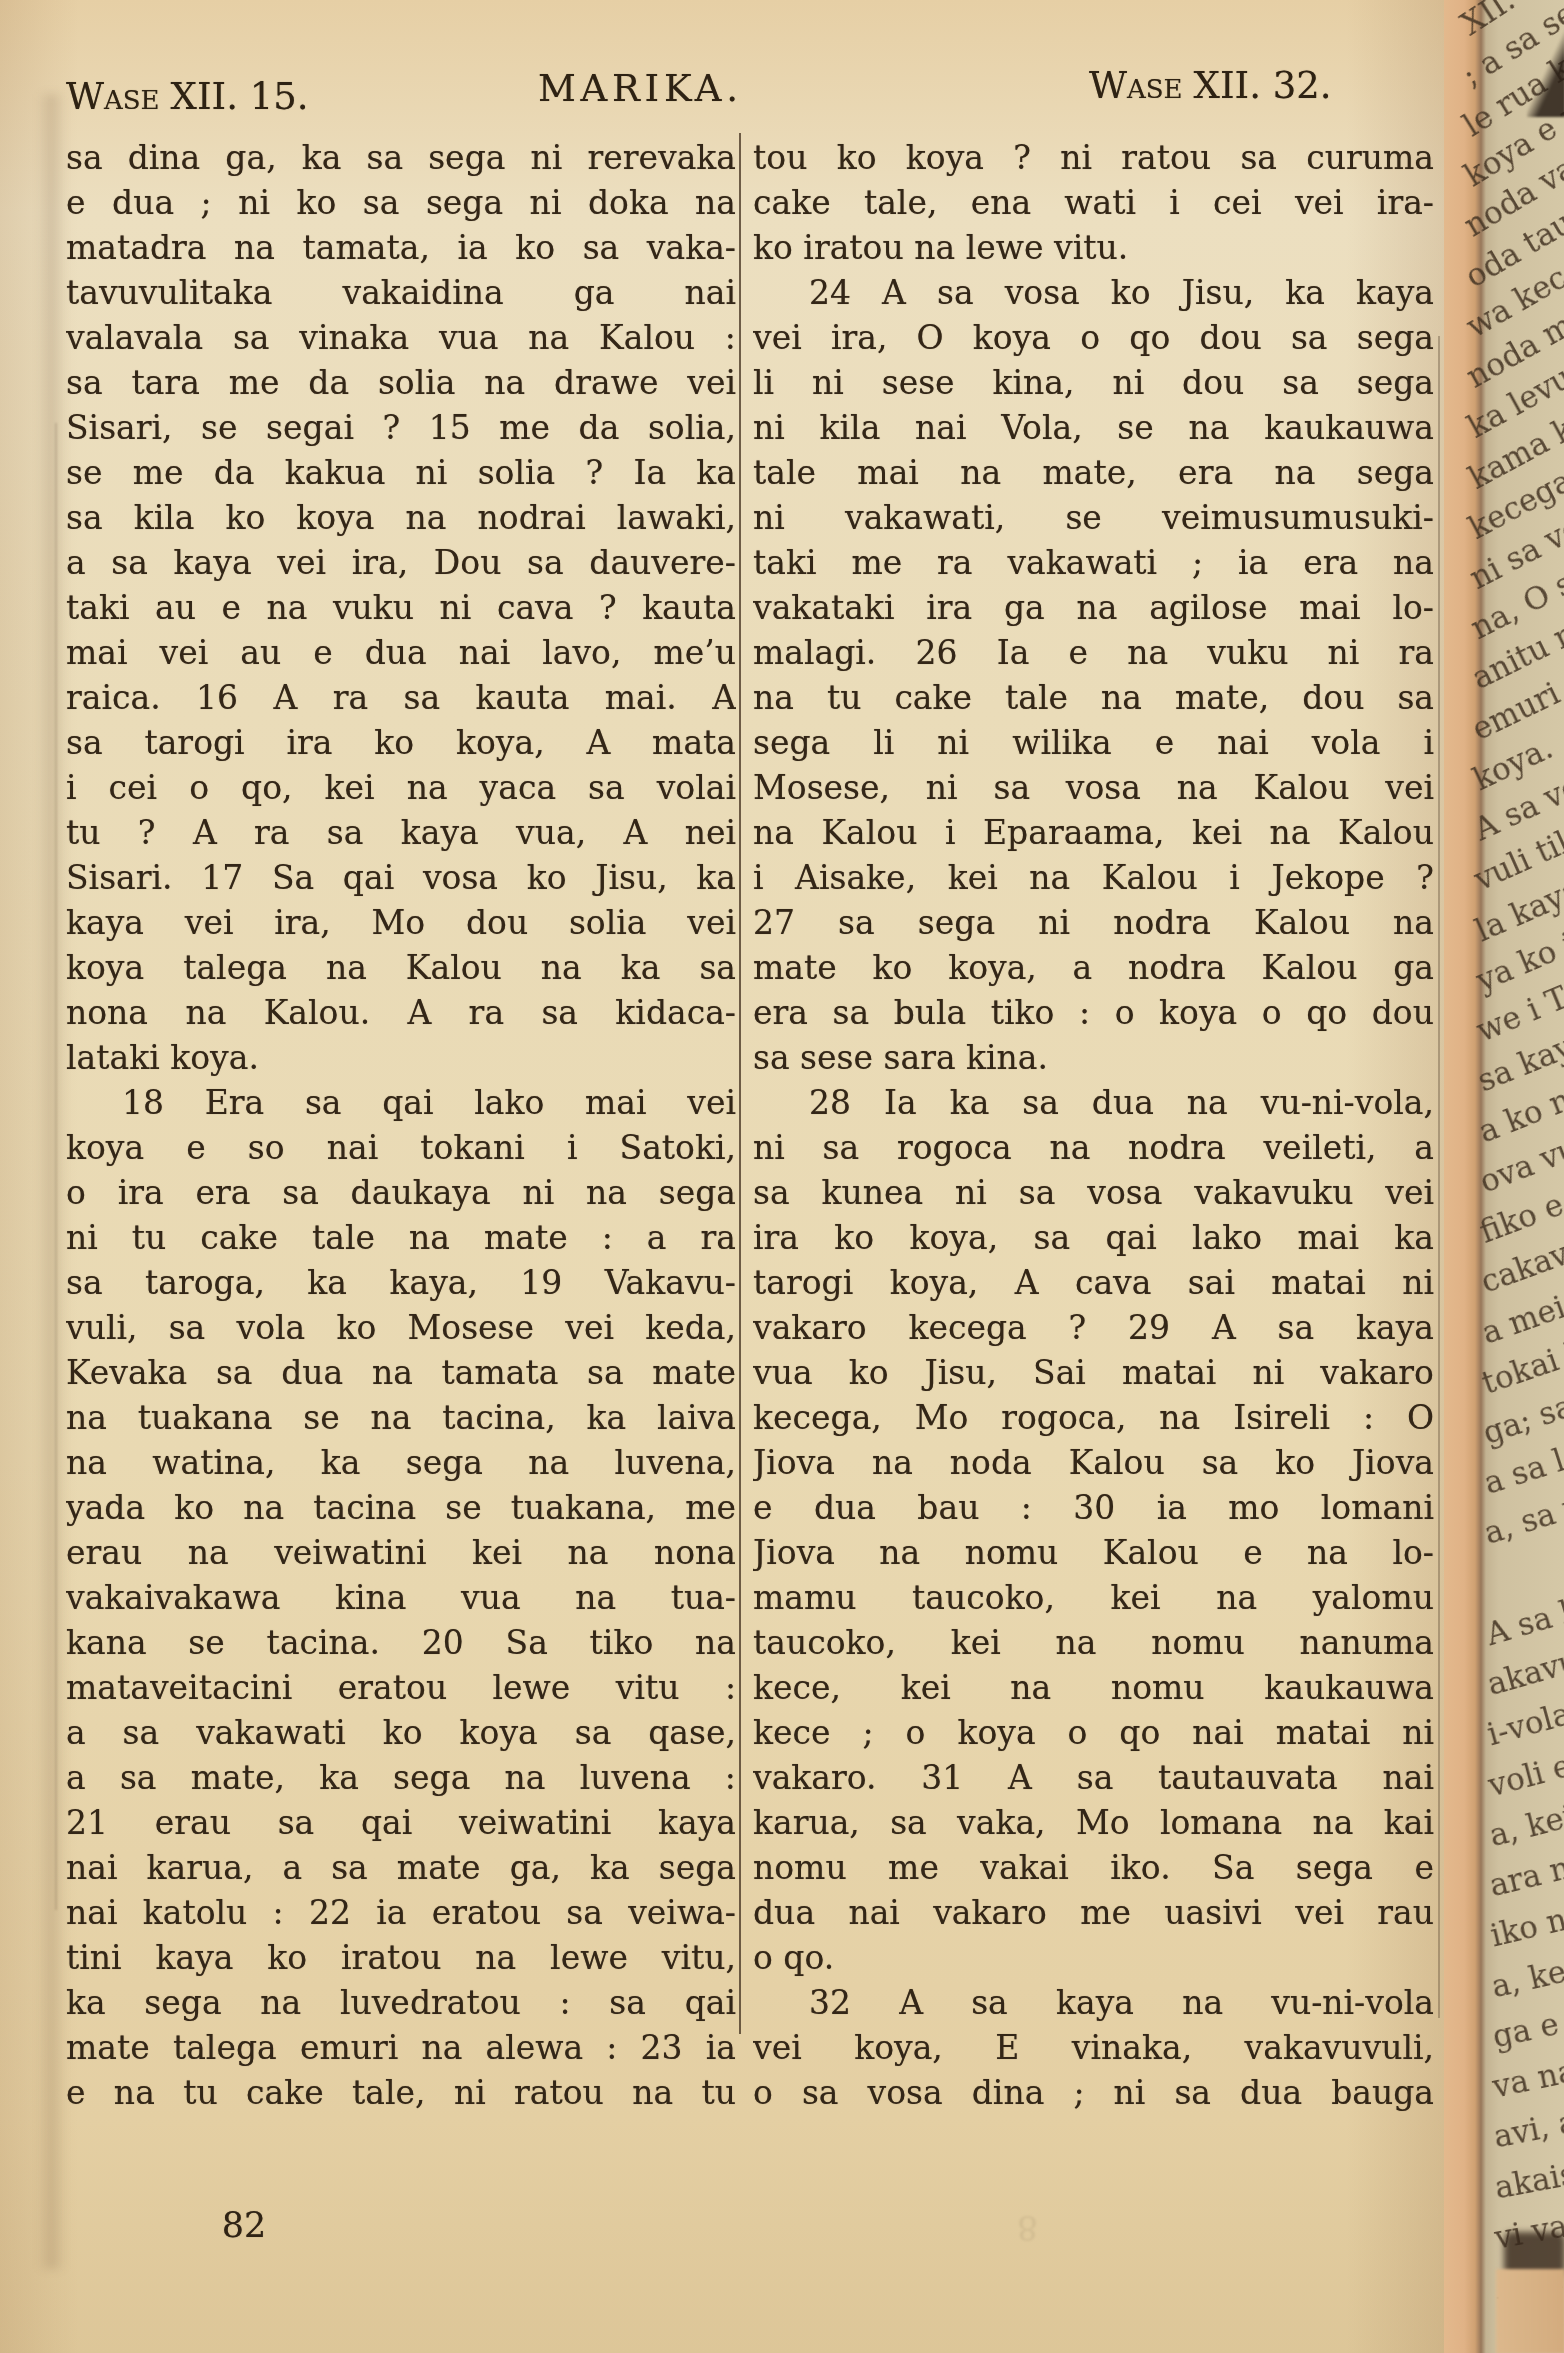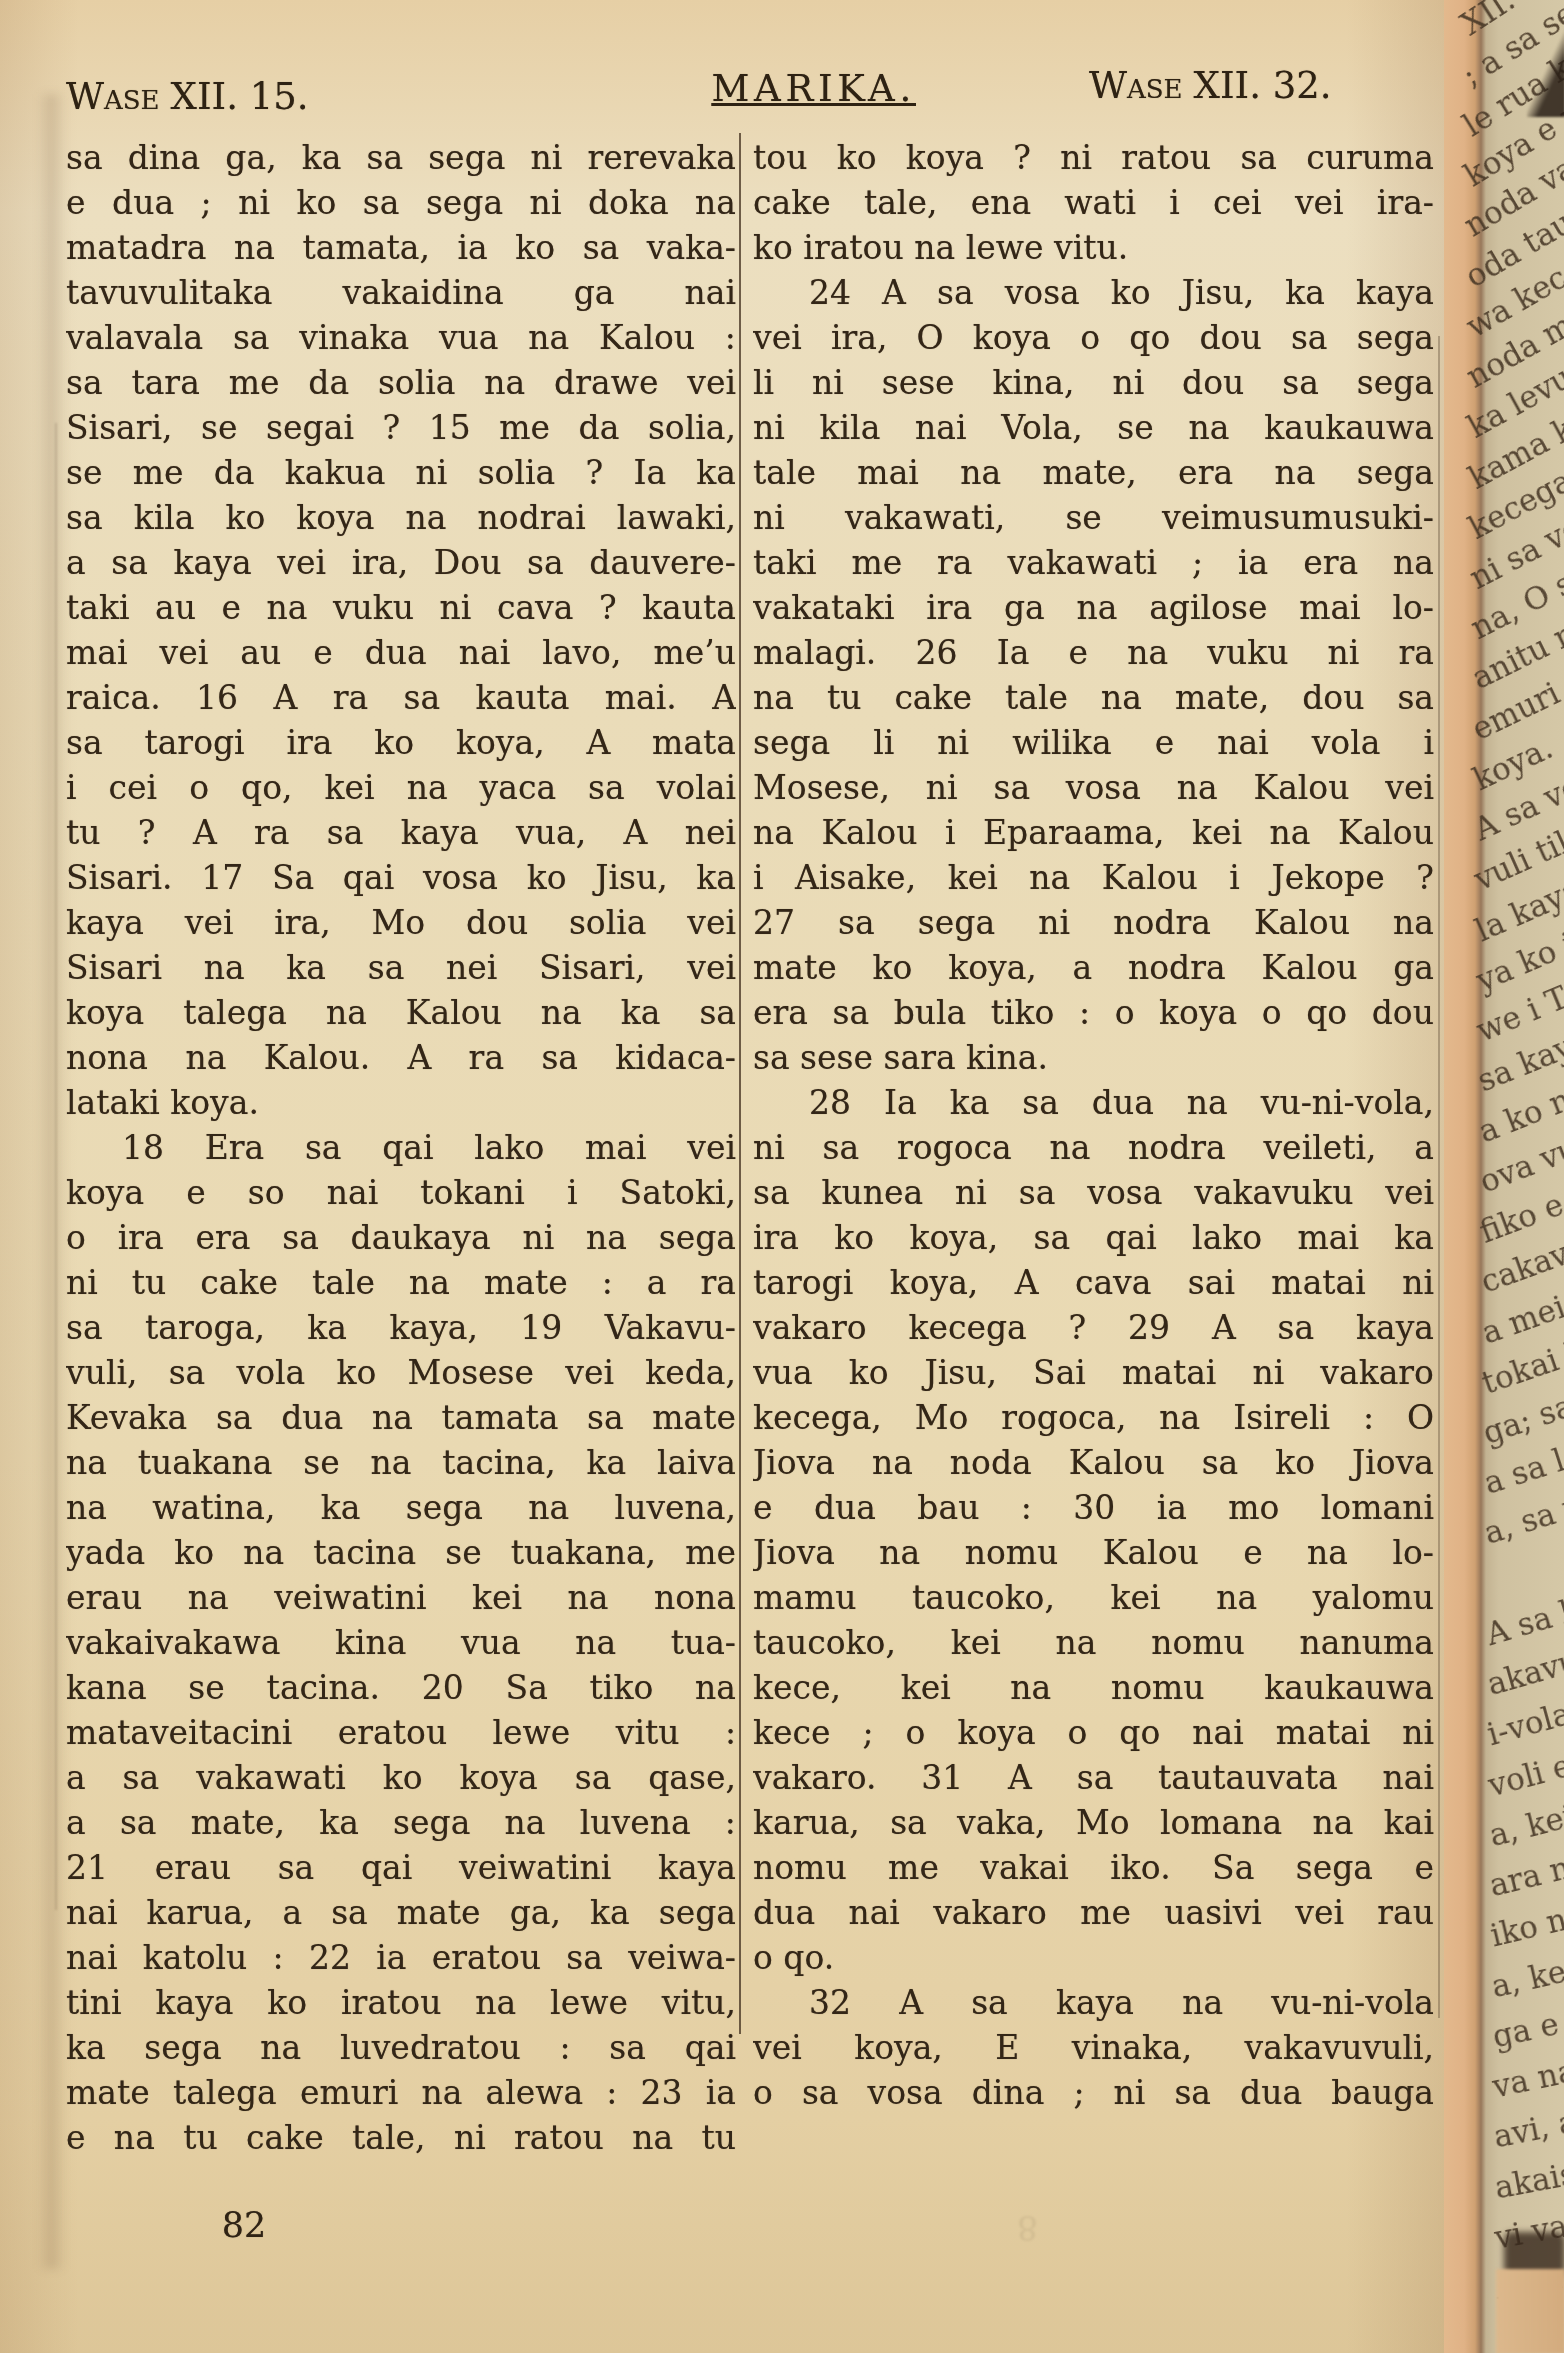--- a/index.html
+++ b/index.html
@@ -20,21 +20,21 @@
     background:linear-gradient(90deg, rgba(90,60,35,0) 0%, rgba(90,60,35,.16) 50%, rgba(90,60,35,0) 100%);
     filter:blur(4.7px);
   }
   
   .running-head{
     position:absolute;top:0;left:0;width:1565px;height:125px;
     color:#2e2213;font-size:37px;
   }
   .rh-item{position:absolute;white-space:nowrap;text-shadow:0 0 0.8px rgba(46,34,19,.55);}
   .rh-left{left:66px;top:75px;}
-  .rh-center{left:556px;top:67px;width:360px;text-align:right;letter-spacing:4.7px;text-decoration:underline;}
+  .rh-center{left:538px;top:67px;width:360px;text-align:left;letter-spacing:4.7px;}
   .rh-right{left:1089px;top:64px;}
   .sc{font-variant:small-caps;}
   .rh-gap{display:inline-block;width:11px;}
   
   .column{
     position:absolute;top:135px;color:#332617;font-size:33px;
     text-shadow:0 0 0.8px rgba(51,38,23,.5);
   }
   .col-left{left:66px;width:670px;}
   .col-right{left:753px;width:681px;}
@@ -109,21 +109,20 @@
     <div class="line">sa kila ko koya na nodrai lawaki,</div>
     <div class="line">a sa kaya vei ira, Dou sa dauvere-</div>
     <div class="line">taki au e na vuku ni cava ? kauta</div>
     <div class="line">mai vei au e dua nai lavo, me’u</div>
     <div class="line">raica.  16 A ra sa kauta mai.  A</div>
     <div class="line">sa tarogi ira ko koya, A mata</div>
     <div class="line">i cei o qo, kei na yaca sa volai</div>
     <div class="line">tu ? A ra sa kaya vua, A nei</div>
     <div class="line">Sisari.  17 Sa qai vosa ko Jisu, ka</div>
     <div class="line">kaya vei ira, Mo dou solia vei</div>
-    <div class="line">Sisari na ka sa nei Sisari, vei</div>
     <div class="line">koya talega na Kalou na ka sa</div>
     <div class="line">nona na Kalou.  A ra sa kidaca-</div>
     <div class="line flush">lataki koya.</div>
     <div class="line indent">18 Era sa qai lako mai vei</div>
     <div class="line">koya e so nai tokani i Satoki,</div>
     <div class="line">o ira era sa daukaya ni na sega</div>
     <div class="line">ni tu cake tale na mate : a ra</div>
     <div class="line">sa taroga, ka kaya, 19 Vakavu-</div>
     <div class="line">vuli, sa vola ko Mosese vei keda,</div>
     <div class="line">Kevaka sa dua na tamata sa mate</div>

